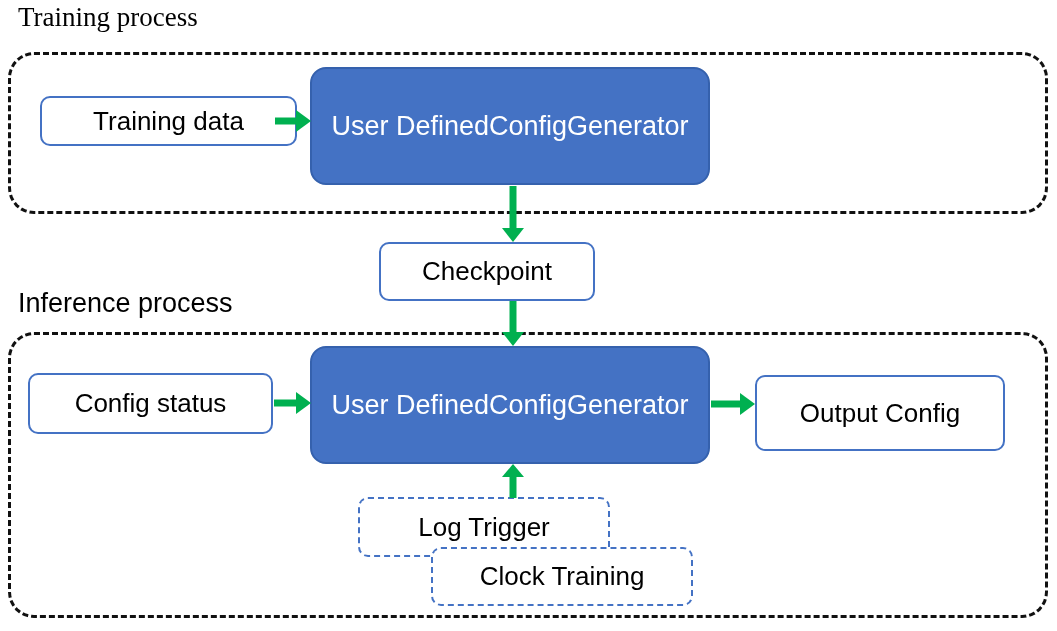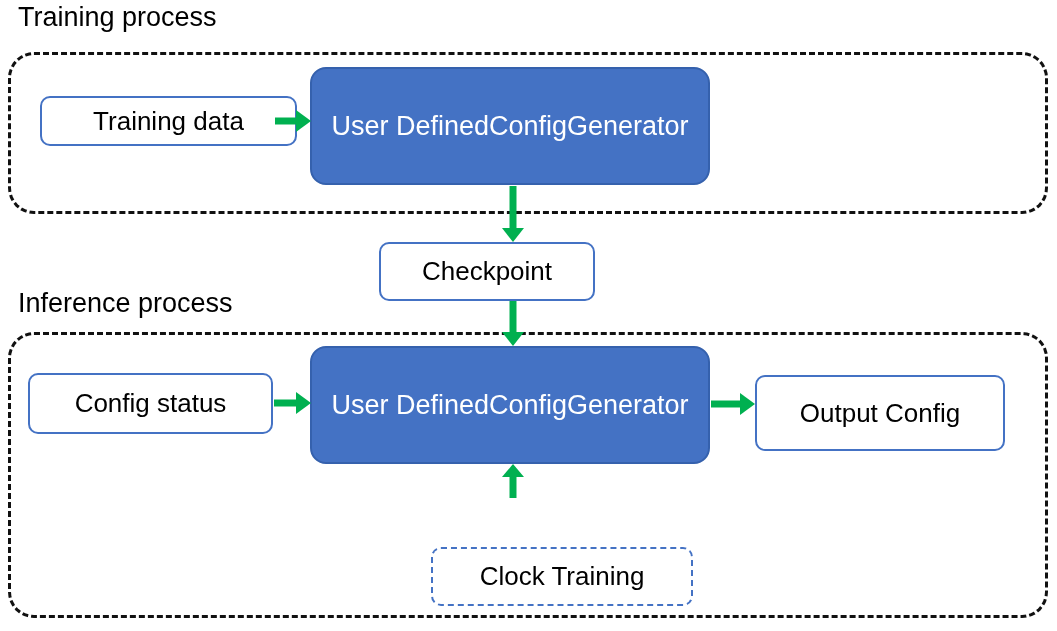--- a/index.html
+++ b/index.html
@@ -73,21 +73,21 @@
 
   .arrow { z-index: 6; overflow: visible; }
   .arrow line { stroke: var(--arrow_green, #00B050); stroke-width: 7; }
   .arrow polygon { fill: var(--arrow_green, #00B050); }
 </style>
 </head>
 <body>
 
 <div id="canvas">
 
-  <div class="abs section-label" style="left:18px; top:2px;">Training process</div>
+  <div class="abs section-label" style="left:18px; top:2px;font-family:Liberation Serif, serif;">Training process</div>
 
   <div class="abs container-dashed" style="left:8px; top:52px; width:1040px; height:162px;"></div>
 
   <div class="abs box-io" style="left:40px; top:96px; width:257px; height:50px;">Training data</div>
 
   <div class="abs generator" style="left:310px; top:67px; width:400px; height:118px;">
     <span>User Defined</span>
     <span>ConfigGenerator</span>
   </div>
 
@@ -129,16 +129,17 @@
     <polygon points="29,1 29,23 44,12"></polygon>
   </svg>
 
   <div class="abs box-io" style="left:755px; top:375px; width:250px; height:76px;">Output Config</div>
 
   <svg class="abs arrow" style="left:501px; top:464px;" width="24" height="34" viewBox="0 0 24 34">
     <line x1="12" y1="34" x2="12" y2="12"></line>
     <polygon points="1,13 23,13 12,0"></polygon>
   </svg>
 
+  <div class="abs trigger" style="left:358px; top:497px; width:252px; height:60px; z-index:5;">Log Trigger</div>
 
   <div class="abs trigger" style="left:431px; top:547px; width:262px; height:59px; z-index:7;">Clock Training</div>
 
 </div>
 
 </body></html>

